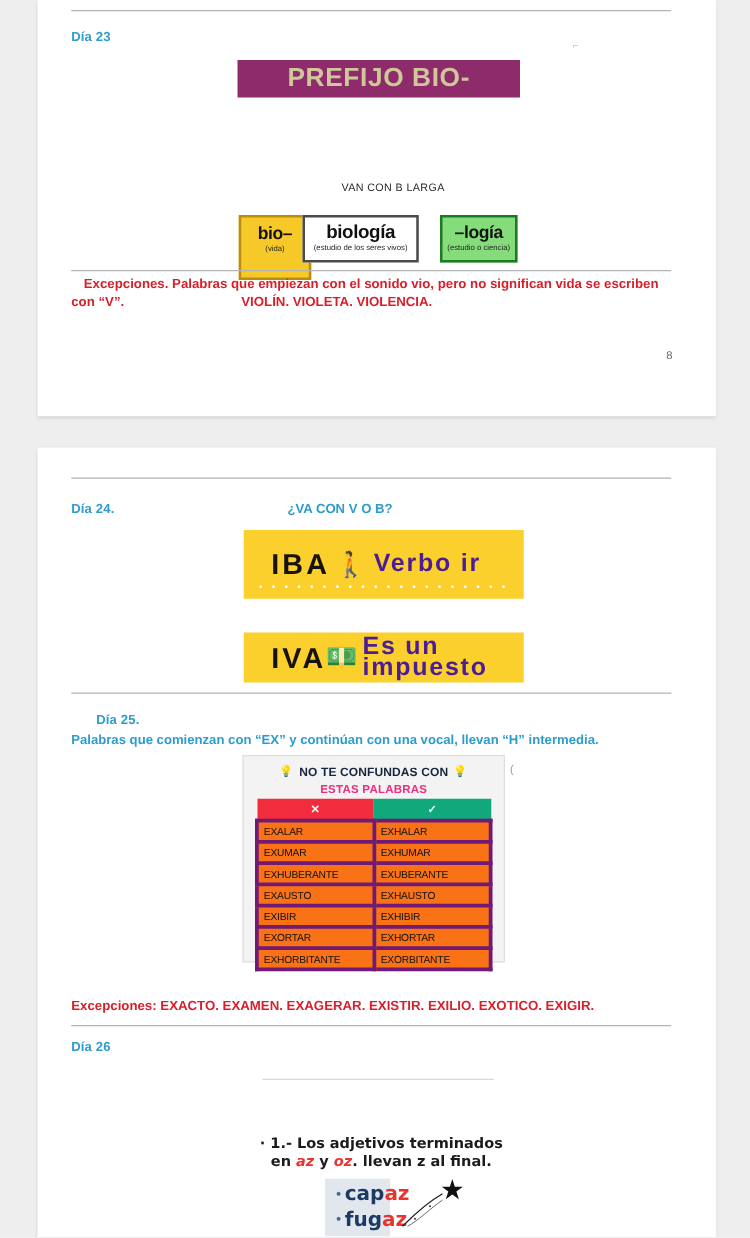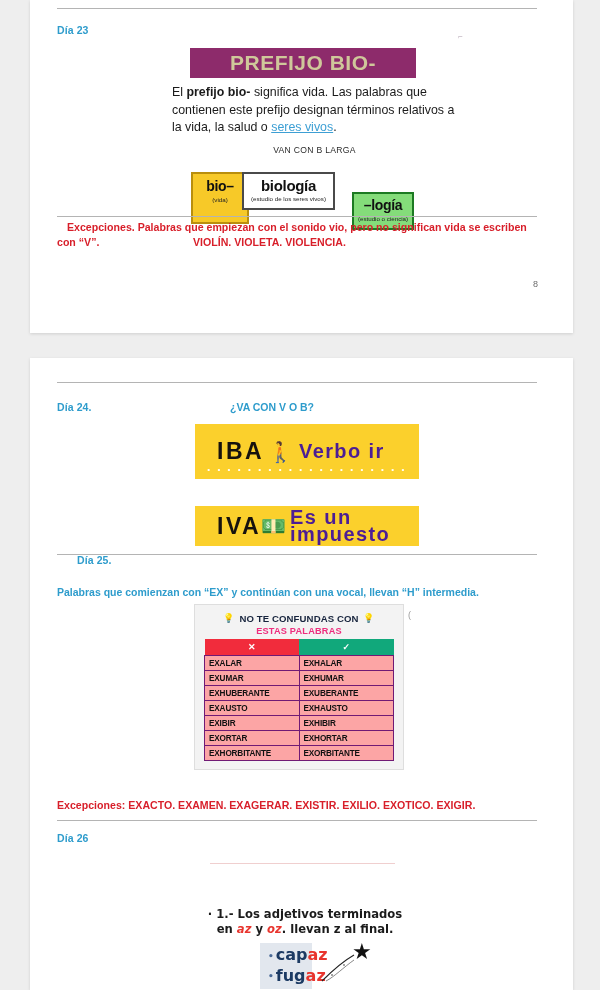--- a/index.html
+++ b/index.html
@@ -183,24 +183,24 @@
   }
   .conf-table th {
     height: 14px;
     color: #ffffff;
     font-size: 9px;
     font-weight: bold;
   }
   .th-x { background: #f12c3c; }
   .th-v { background: #11a87b; }
   .conf-table td {
-    background: #fca5a5;
-    border: 1px solid #701a75;
+    background: #f97316;
+    border: 3px solid #701a75;
     font-size: 8.2px;
-    font-weight: bold;
+    font-weight: normal;
     color: #111;
     padding: 1px 0 1px 4px;
     height: 12px;
     letter-spacing: -0.15px;
     white-space: nowrap;
   }
   .paren-mark {
     position: absolute;
     color: #9b9b9b;
     font-size: 9px;
@@ -264,37 +264,34 @@
   <div class="page" id="page-1">
 
     <div class="hr" style="top:8px;"></div>
 
     <div class="dia-label" style="left:27px; top:24px;">Día 23</div>
 
     <div class="tiny-mark" style="left:428px; top:32px;">⌐</div>
 
     <div class="bio-banner" style="left:160px; top:48px; width:226px; height:30px;">PREFIJO BIO-</div>
 
-    <div class="bio-paragraph" style="left:142px; top:84px; width:285px;">
-      <span>El </span><b>prefijo bio-</b><span> significa vida. Las palabras que contienen este prefijo designan términos relativos a la vida, la salud o </span><span class="bio-link">seres vivos</span><span>.</span>
-    </div>
 
     <div class="van-con" style="left:142px; top:145px; width:285px;">VAN CON B LARGA</div>
 
     <div class="wordbox wb-yellow" style="left:161px; top:172px; width:58px; height:52px; padding-top:4px;">
       <span class="wb-main" style="font-size:14px; line-height:17px;">bio–</span>
       <span class="wb-sub">(vida)</span>
     </div>
 
     <div class="wordbox wb-white" style="left:212px; top:172px; width:93px; height:38px; padding-top:3px;">
       <span class="wb-main" style="font-size:15px; line-height:17px;">biología</span>
       <span class="wb-sub" style="padding:0 5px;">(estudio de los seres vivos)</span>
     </div>
 
-    <div class="wordbox wb-green" style="left:322px; top:172px; width:62px; height:38px; padding-top:3px;margin-top:20px;">
+    <div class="wordbox wb-green" style="left:322px; top:172px; width:62px; height:38px; padding-top:3px;">
       <span class="wb-main" style="font-size:14px; line-height:17px;">–logía</span>
       <span class="wb-sub" style="padding:0 2px;">(estudio o ciencia)</span>
     </div>
 
     <div class="hr" style="top:216px;"></div>
 
     <div class="excepciones" style="left:27px; top:220px; width:485px;margin-left:10px;">Excepciones. Palabras que empiezan con el sonido vio, pero no significan vida se escriben</div>
     <div class="excepciones" style="left:27px; top:235px;">con “V”.</div>
     <div class="excepciones" style="left:163px; top:235px;">VIOLÍN. VIOLETA. VIOLENCIA.</div>
 
@@ -319,21 +316,21 @@
       <span class="iva-word">IVA</span>
       <span class="iva-emoji" style="margin:0 4px 0 0;">💵</span>
       <span class="iva-desc" style="display:inline-block;">
         <span style="display:block;">Es un</span>
         <span style="display:block;">impuesto</span>
       </span>
     </div>
 
     <div class="hr" style="top:196px;"></div>
 
-    <div class="dia-label" style="left:27px; top:196px;padding-left:20px;">Día 25.</div>
+    <div class="dia-label" style="left:27px; top:212px;padding-left:20px;">Día 25.</div>
     <div class="dia-sub" style="left:27px; top:228px;">Palabras que comienzan con “EX” y continúan con una vocal, llevan “H” intermedia.</div>
 
     <div class="conf-card" style="left:164px; top:246px; width:210px; height:166px;">
       <div class="conf-head">
         <div>
           <span class="bulb">💡</span>
           <span class="l1">NO TE CONFUNDAS CON</span>
           <span class="bulb">💡</span>
         </div>
         <div class="l2">ESTAS PALABRAS</div>

